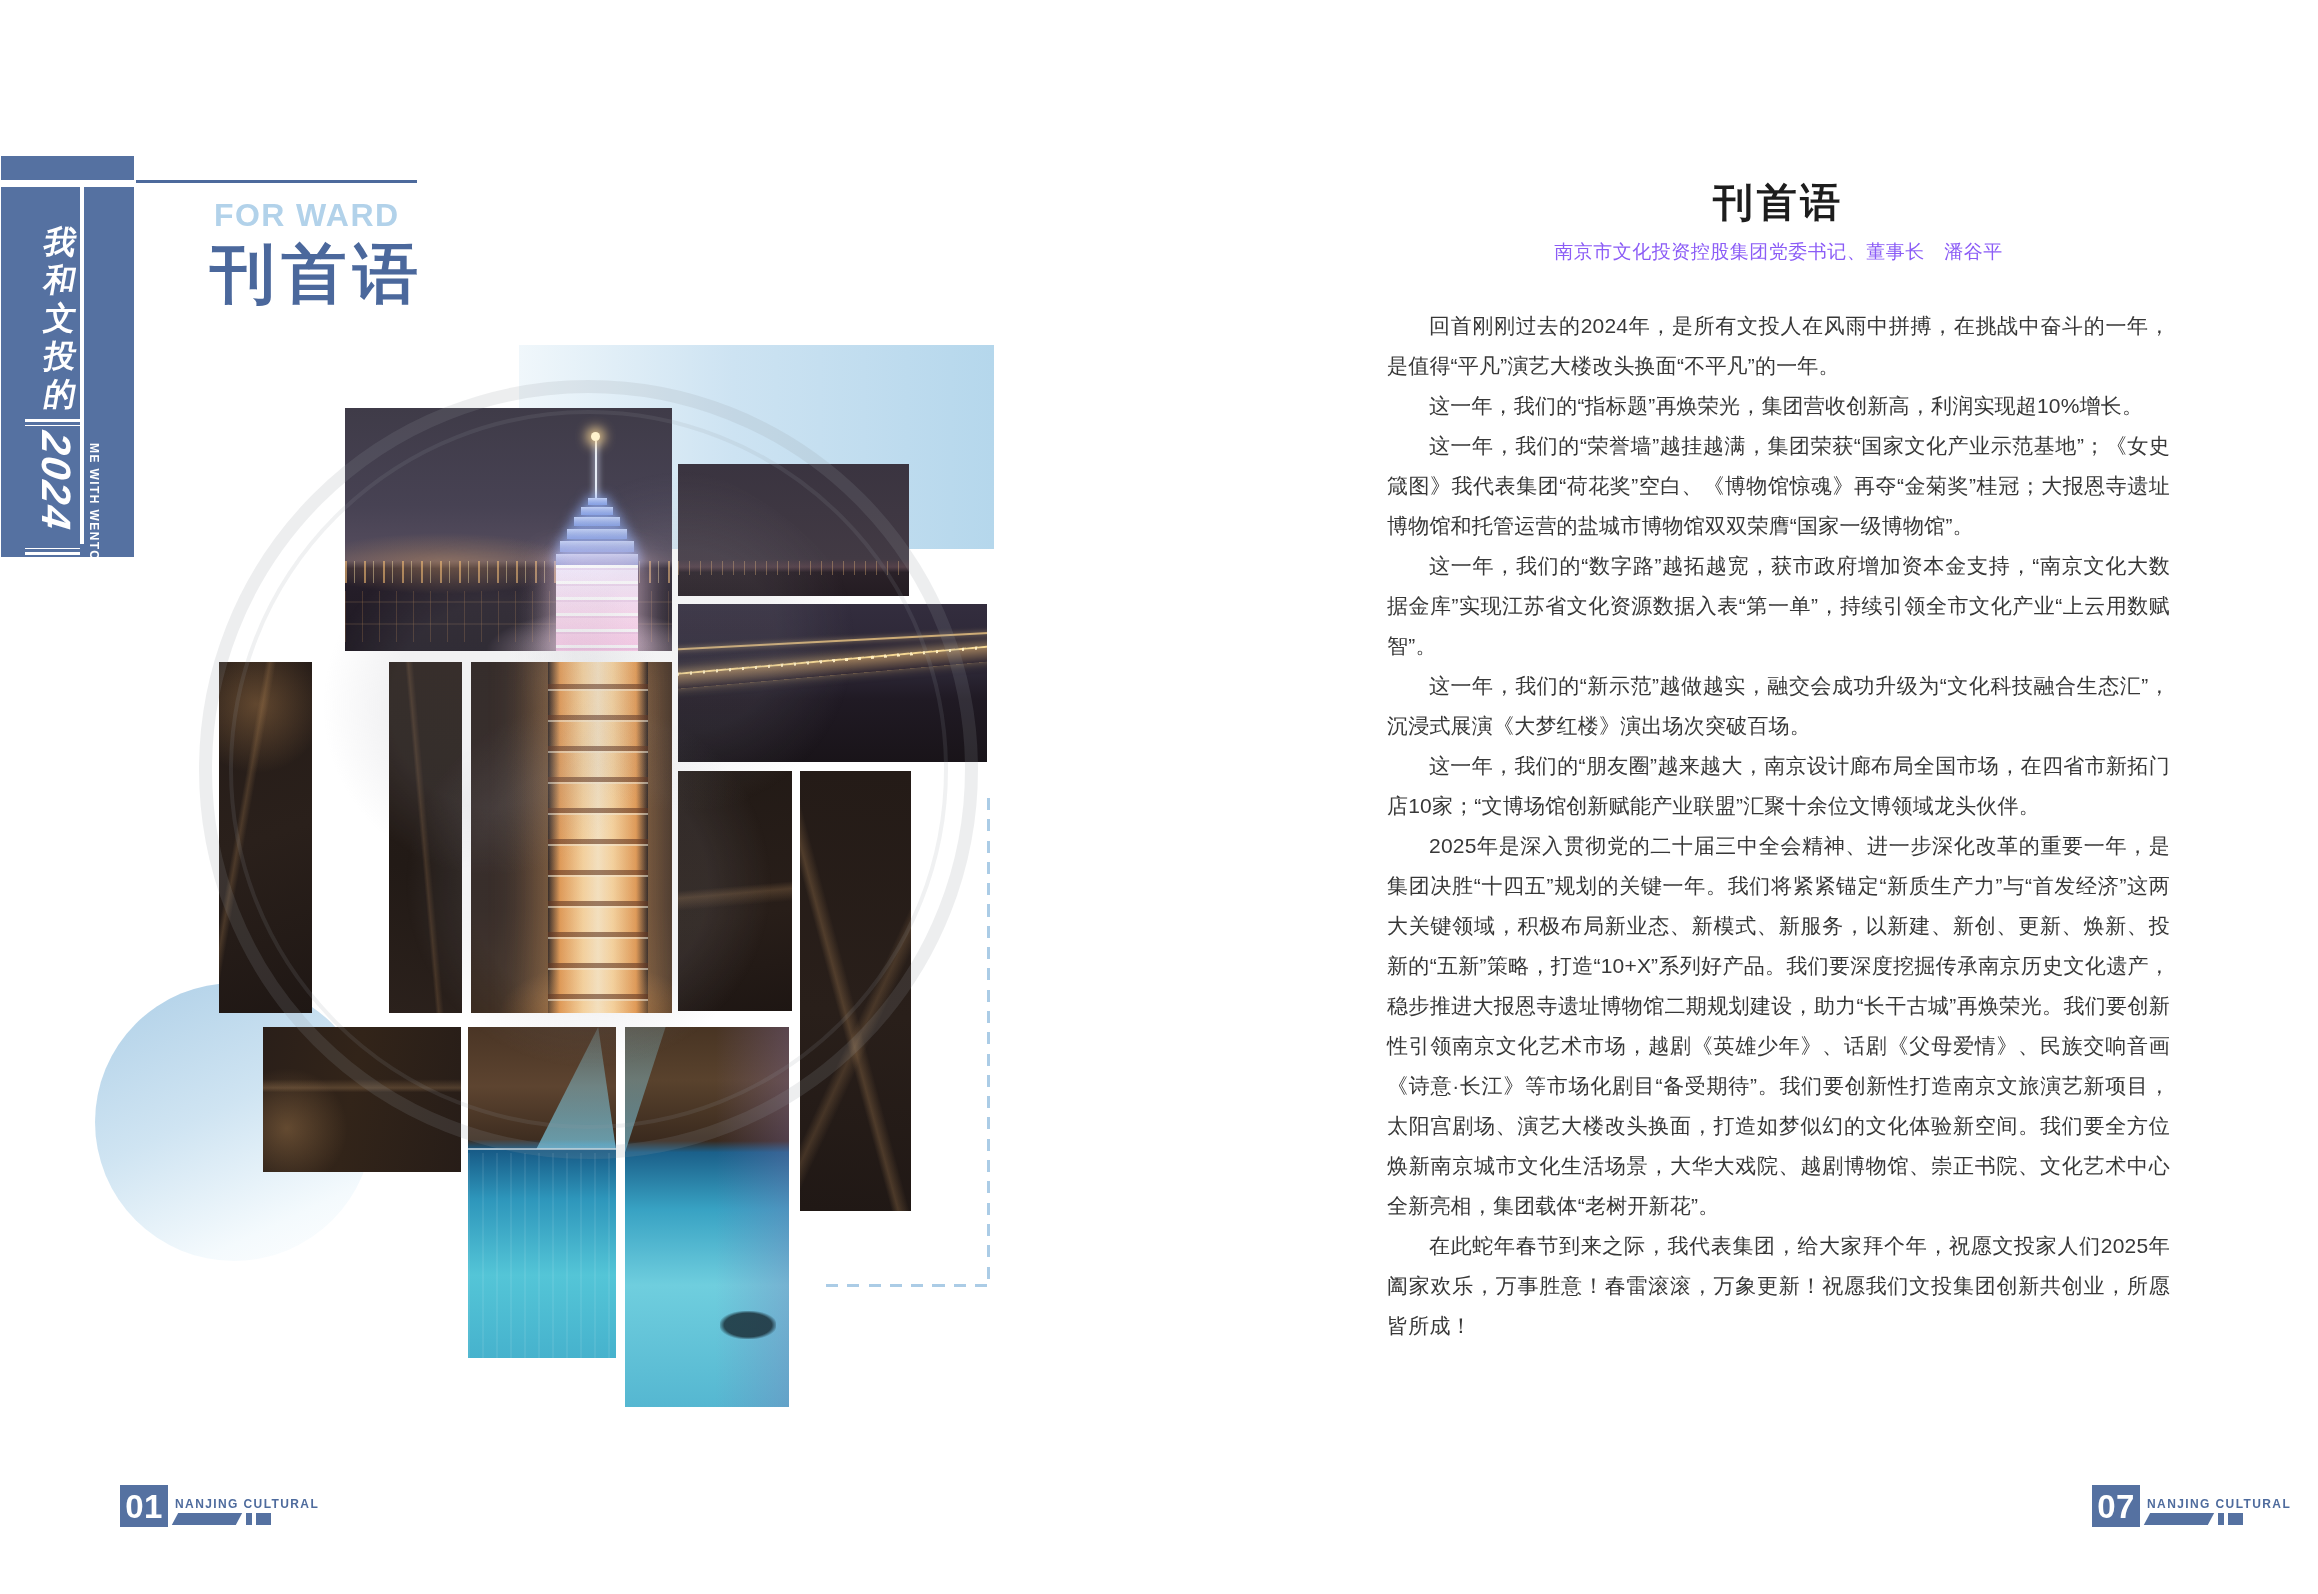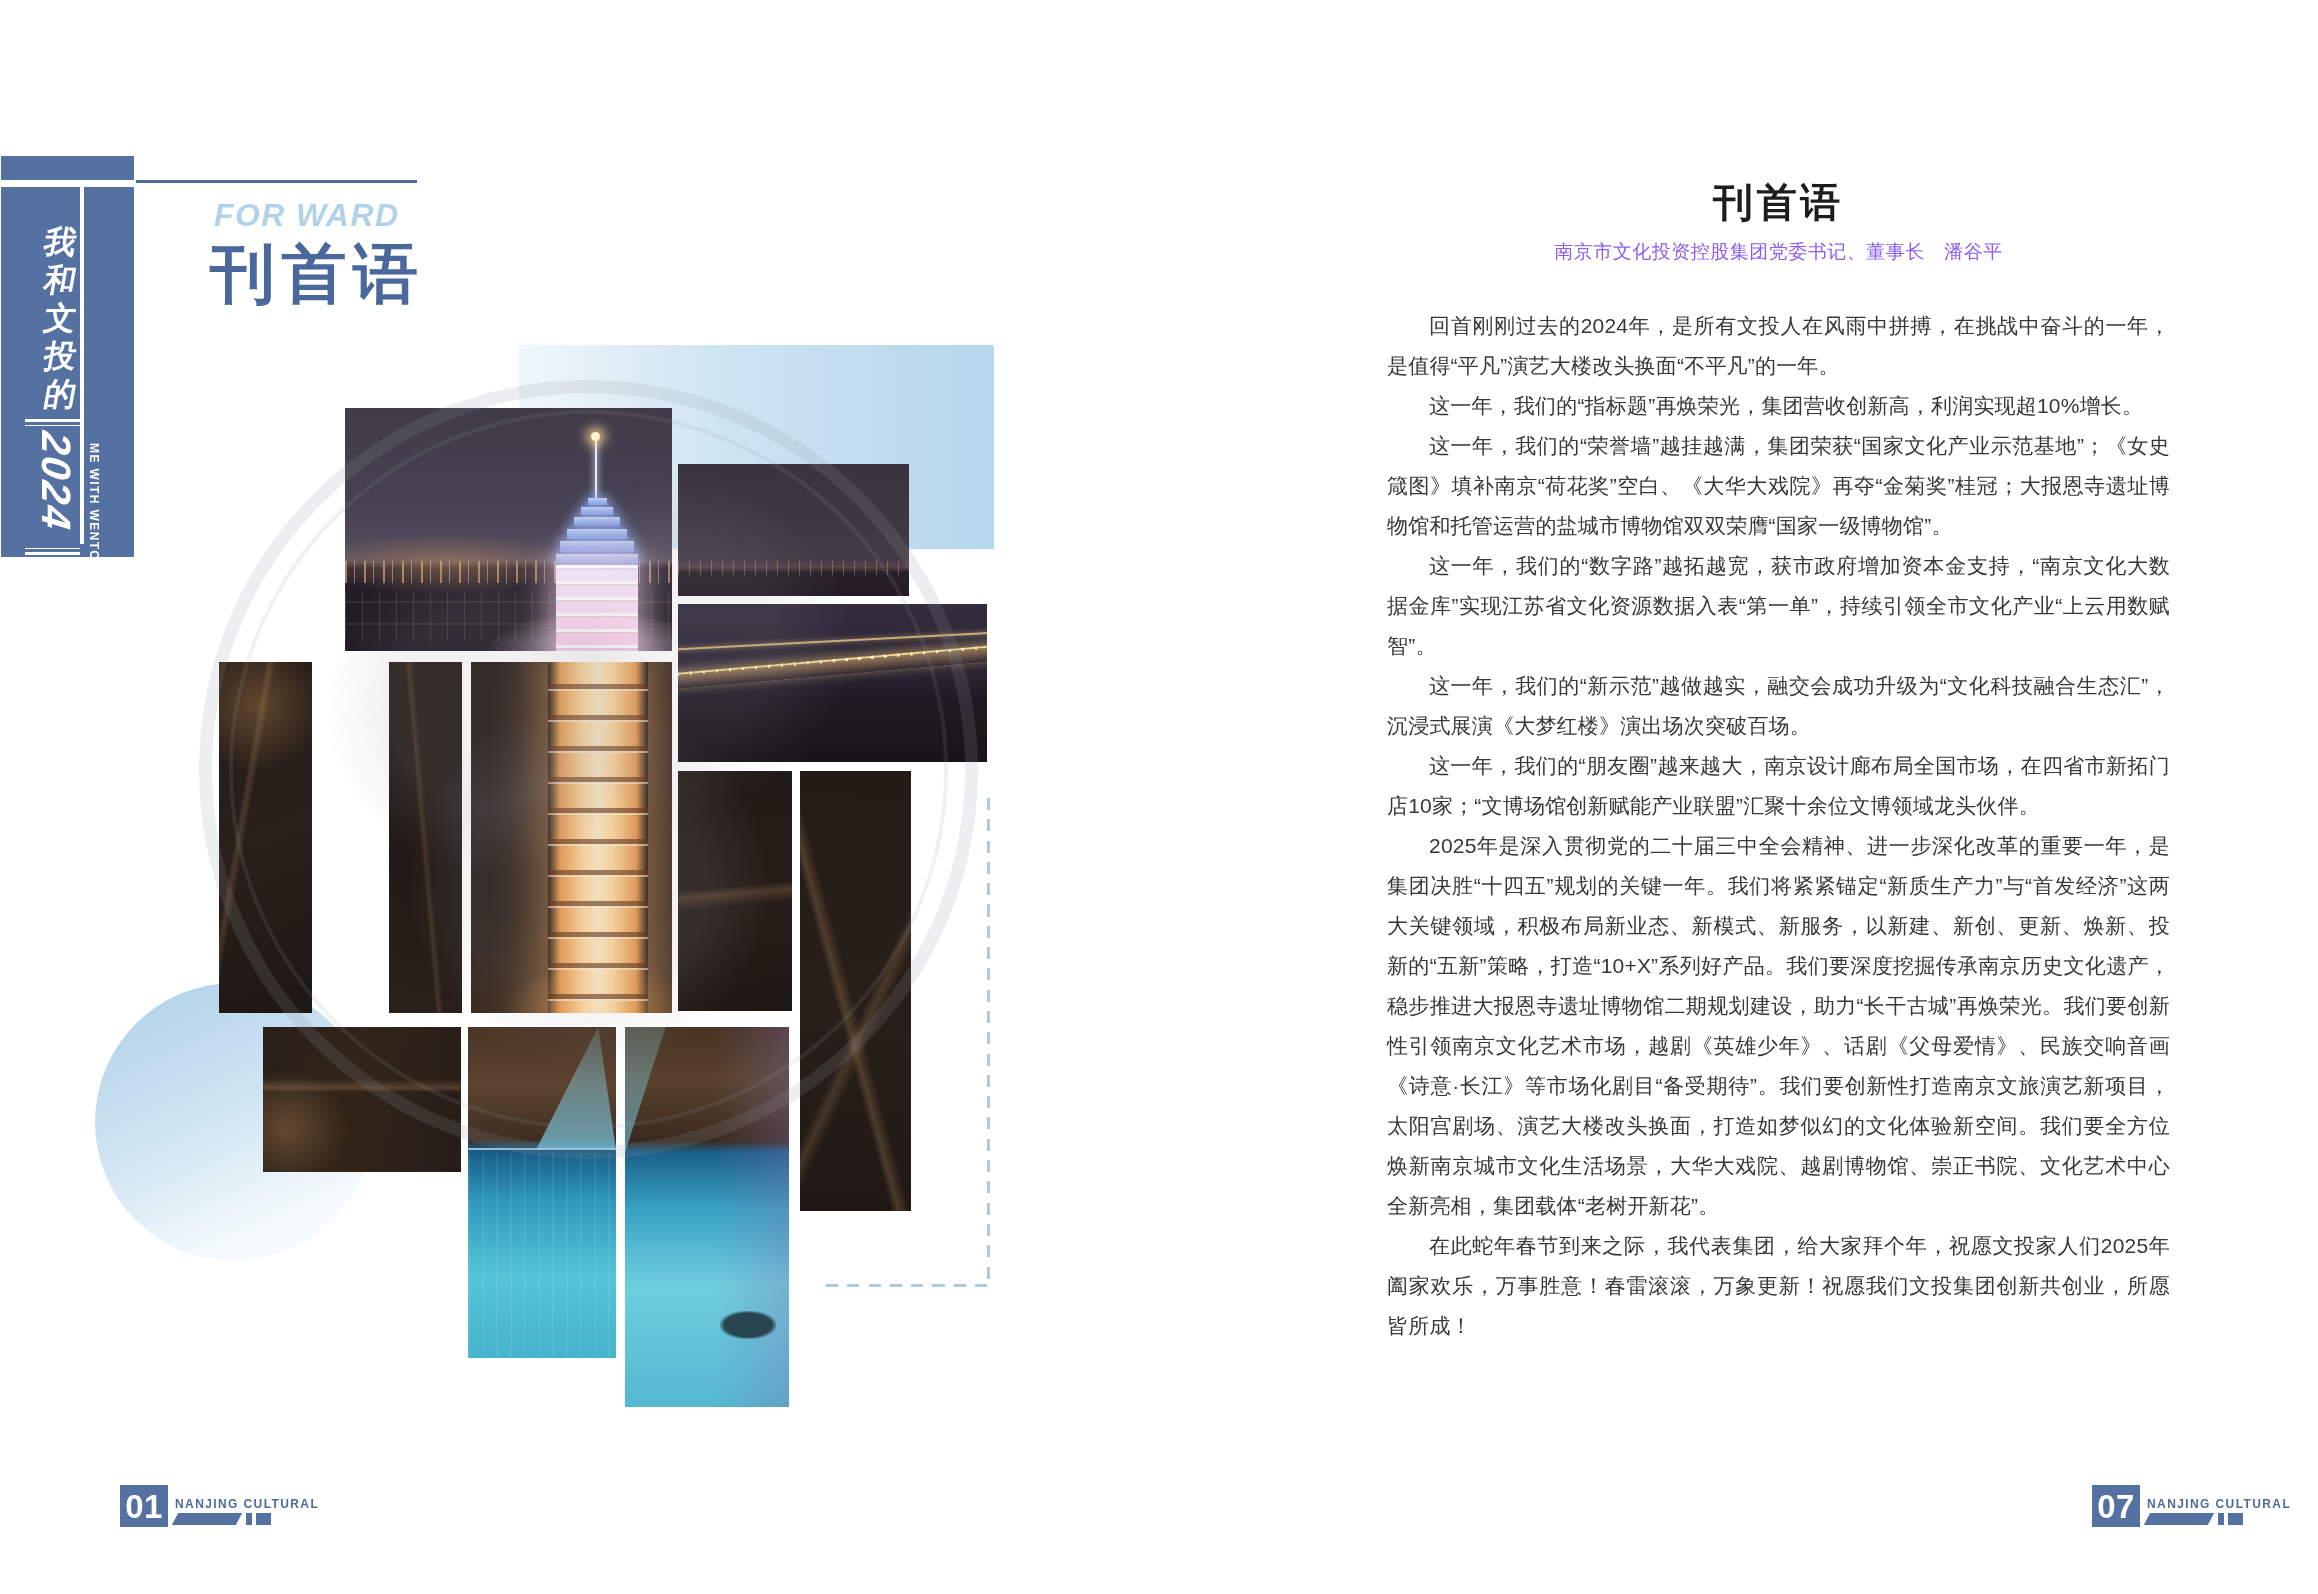--- a/index.html
+++ b/index.html
@@ -23,21 +23,21 @@
     writing-mode:vertical-rl;text-orientation:mixed;
     font-size:41px;font-weight:700;font-style:italic;color:#ffffff;letter-spacing:1.9px;
     transform:skewY(6deg);
   }
   .side-tagline{
     position:absolute;left:86px;top:256px;height:121px;
     writing-mode:vertical-rl;
     font-size:12px;font-weight:600;color:#ffffff;letter-spacing:1.4px;white-space:nowrap;
   }
   
-  .lp-eyebrow{position:absolute;left:214px;top:197px;font-size:32px;font-weight:700;letter-spacing:1.4px;color:#b2d2ea;font-style:italic;}
+  .lp-eyebrow{position:absolute;left:214px;top:197px;font-size:32px;font-weight:700;letter-spacing:1.4px;color:#b2d2ea;}
   .lp-title{
     position:absolute;left:210px;top:239px;margin:0;
     font-family:"Liberation Serif","DejaVu Serif",serif;
     font-size:65px;font-weight:700;letter-spacing:6.5px;color:#4b689c;line-height:70px;
   }
   
   .collage{position:absolute;left:0;top:0;width:1167px;height:1594px;}
   .decor-rect{position:absolute;left:519px;top:345px;width:475px;height:204px;z-index:0;
     background:linear-gradient(90deg,#f0f7fb 0%,#cde3f2 45%,#b5d7ec 100%);}
   .decor-circle{position:absolute;left:95px;top:983px;width:278px;height:278px;border-radius:50%;z-index:0;
@@ -247,21 +247,21 @@
     </div>
     <div class="dash-v"></div>
     <div class="dash-h"></div>
   </div>
 
   <h2 class="rp-title">刊首语</h2>
   <div class="rp-byline">南京市文化投资控股集团党委书记、董事长　潘谷平</div>
   <article class="rp-body">
       <p>回首刚刚过去的2024年，是所有文投人在风雨中拼搏，在挑战中奋斗的一年，是值得“平凡”演艺大楼改头换面“不平凡”的一年。</p>
       <p>这一年，我们的“指标题”再焕荣光，集团营收创新高，利润实现超10%增长。</p>
-      <p>这一年，我们的“荣誉墙”越挂越满，集团荣获“国家文化产业示范基地”；《女史箴图》填补南京“荷花奖”空白、《大华大戏院》再夺“金菊奖”桂冠；大报恩寺遗址博物馆和托管运营的盐城市博物馆双双荣膺“国家一级博物馆”。</p>
+      <p>这一年，我们的“荣誉墙”越挂越满，集团荣获“国家文化产业示范基地”；《女史箴图》我代表集团“荷花奖”空白、《博物馆惊魂》再夺“金菊奖”桂冠；大报恩寺遗址博物馆和托管运营的盐城市博物馆双双荣膺“国家一级博物馆”。</p>
       <p>这一年，我们的“数字路”越拓越宽，获市政府增加资本金支持，“南京文化大数据金库”实现江苏省文化资源数据入表“第一单”，持续引领全市文化产业“上云用数赋智”。</p>
       <p>这一年，我们的“新示范”越做越实，融交会成功升级为“文化科技融合生态汇”，沉浸式展演《大梦红楼》演出场次突破百场。</p>
       <p>这一年，我们的“朋友圈”越来越大，南京设计廊布局全国市场，在四省市新拓门店10家；“文博场馆创新赋能产业联盟”汇聚十余位文博领域龙头伙伴。</p>
       <p>2025年是深入贯彻党的二十届三中全会精神、进一步深化改革的重要一年，是集团决胜“十四五”规划的关键一年。我们将紧紧锚定“新质生产力”与“首发经济”这两大关键领域，积极布局新业态、新模式、新服务，以新建、新创、更新、焕新、投新的“五新”策略，打造“10+X”系列好产品。我们要深度挖掘传承南京历史文化遗产，稳步推进大报恩寺遗址博物馆二期规划建设，助力“长干古城”再焕荣光。我们要创新性引领南京文化艺术市场，越剧《英雄少年》、话剧《父母爱情》、民族交响音画《诗意·长江》等市场化剧目“备受期待”。我们要创新性打造南京文旅演艺新项目，太阳宫剧场、演艺大楼改头换面，打造如梦似幻的文化体验新空间。我们要全方位焕新南京城市文化生活场景，大华大戏院、越剧博物馆、崇正书院、文化艺术中心全新亮相，集团载体“老树开新花”。</p>
       <p>在此蛇年春节到来之际，我代表集团，给大家拜个年，祝愿文投家人们2025年阖家欢乐，万事胜意！春雷滚滚，万象更新！祝愿我们文投集团创新共创业，所愿皆所成！</p>
     </article>
 
   <div class="footer fl">
     <div class="pageno">01</div>
     <div class="floc">NANJING CULTURAL</div>

